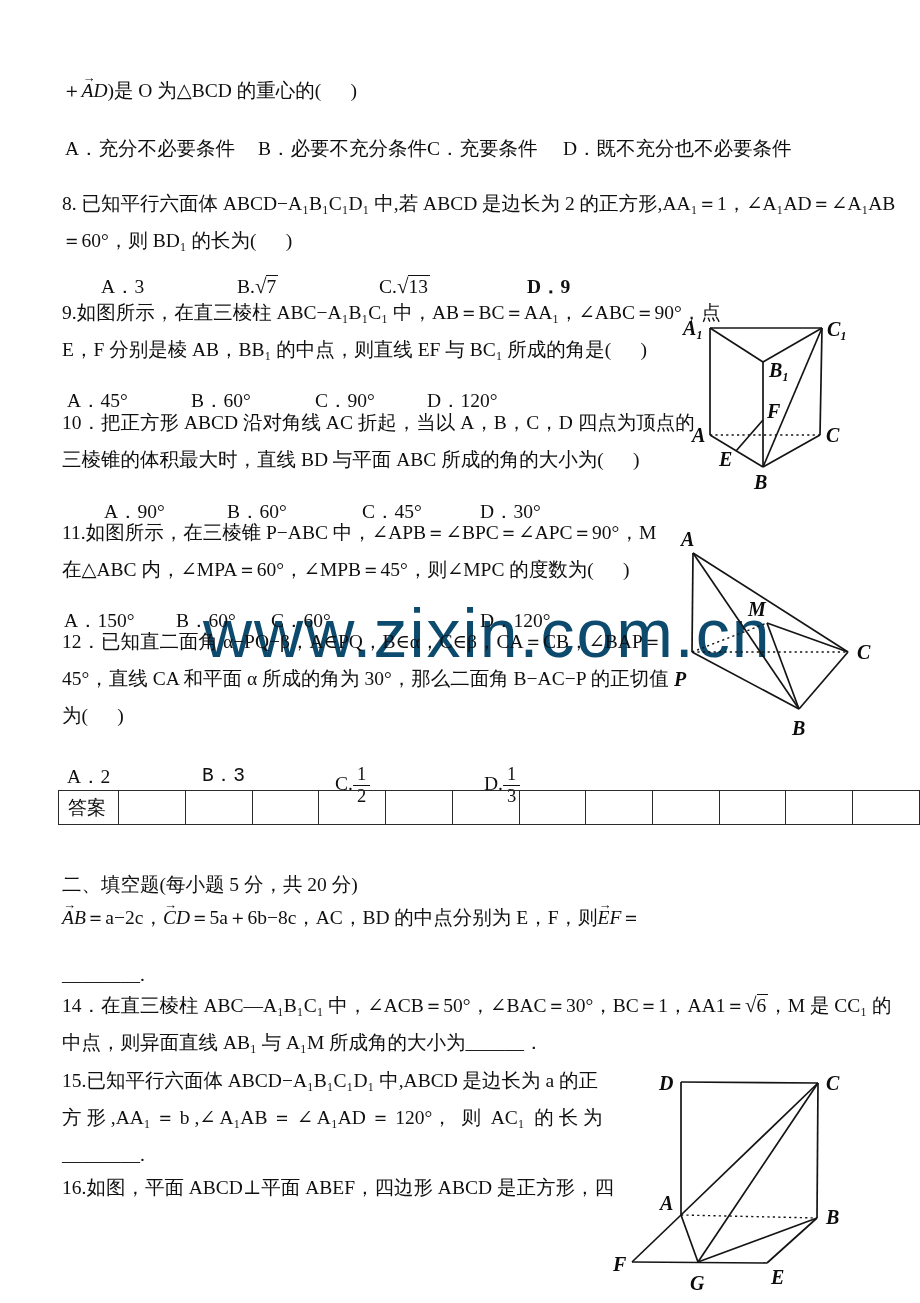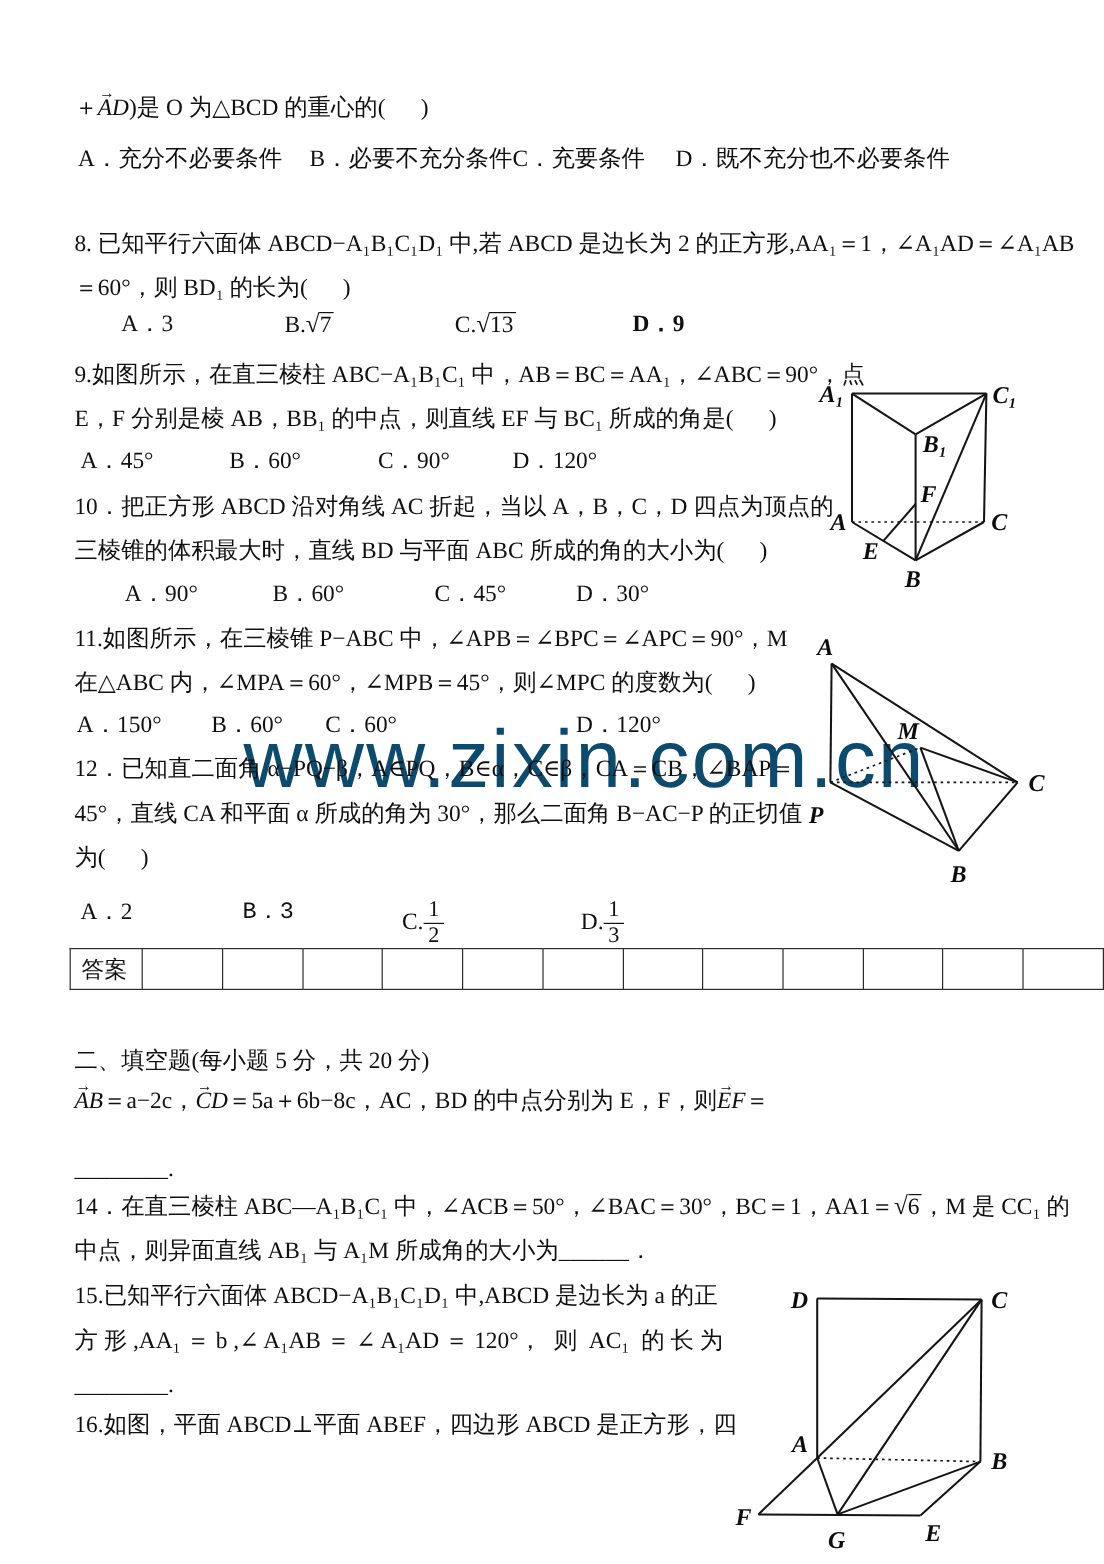--- a/index.html
+++ b/index.html
@@ -2,21 +2,21 @@
 <html><head>
 <meta charset="utf-8">
 <style>
   html,body{margin:0;padding:0;}
   body{
     width:920px;height:1303px;position:relative;background:#ffffff;
     font-family:"Liberation Serif","DejaVu Serif","DejaVu Sans",serif;
     color:#111;overflow:hidden;
   }
   .line{position:absolute;white-space:pre;font-size:19.5px;line-height:25px;color:#101010;}
-  .opt{position:absolute;white-space:pre;font-size:19.5px;line-height:25px;color:#101010;}
+  .opt{position:absolute;white-space:pre;font-size:19.5px;line-height:25px;color:#101010;margin-top:16px;}
   .watermark{
     position:absolute;left:203px;top:594px;font-size:68px;letter-spacing:2px;
     color:#0c4a6e;font-family:"Liberation Sans","DejaVu Sans",sans-serif;z-index:0;
   }
   .content{position:relative;z-index:1;}
   .vec{position:relative;display:inline-block;font-style:italic;}
   .vec .arr{position:absolute;top:-13px;left:1px;font-size:13px;font-style:normal;letter-spacing:0;}
   .sqrt{display:inline-block;white-space:nowrap;}
   .sqrt .rt{font-size:21px;}
   .sqrt .rad{border-top:1.5px solid #111;padding:0 2px 0 0;}

